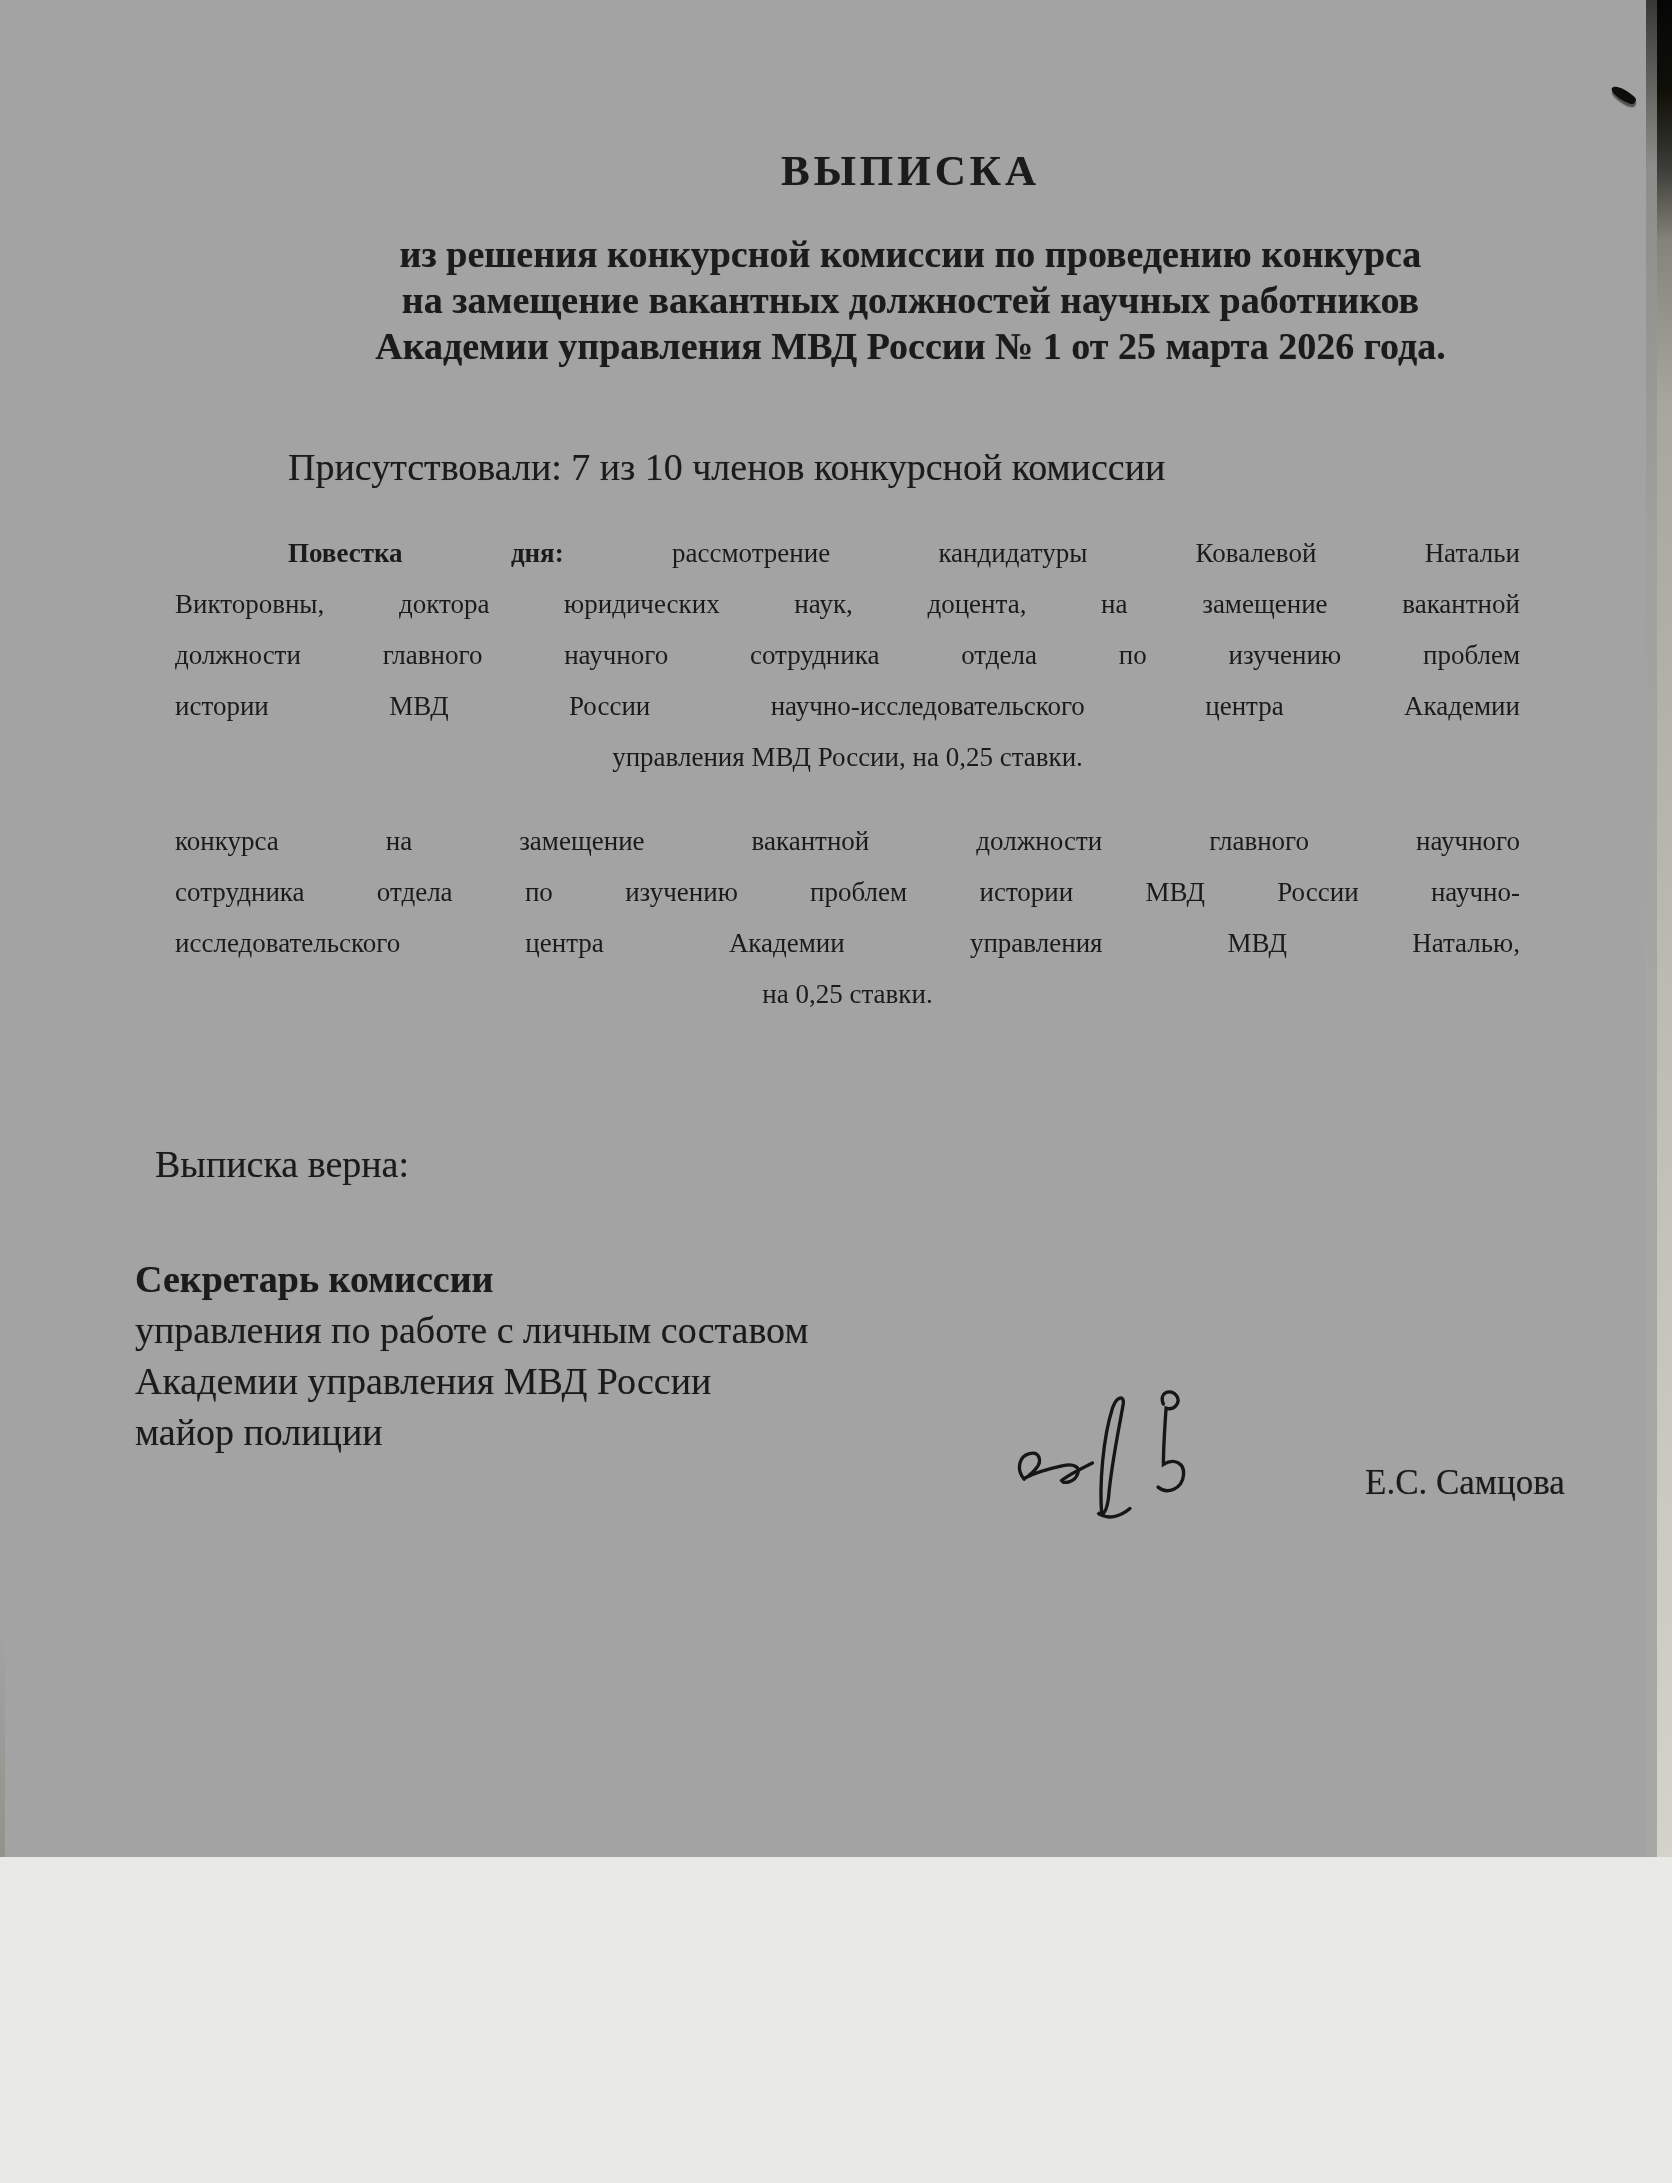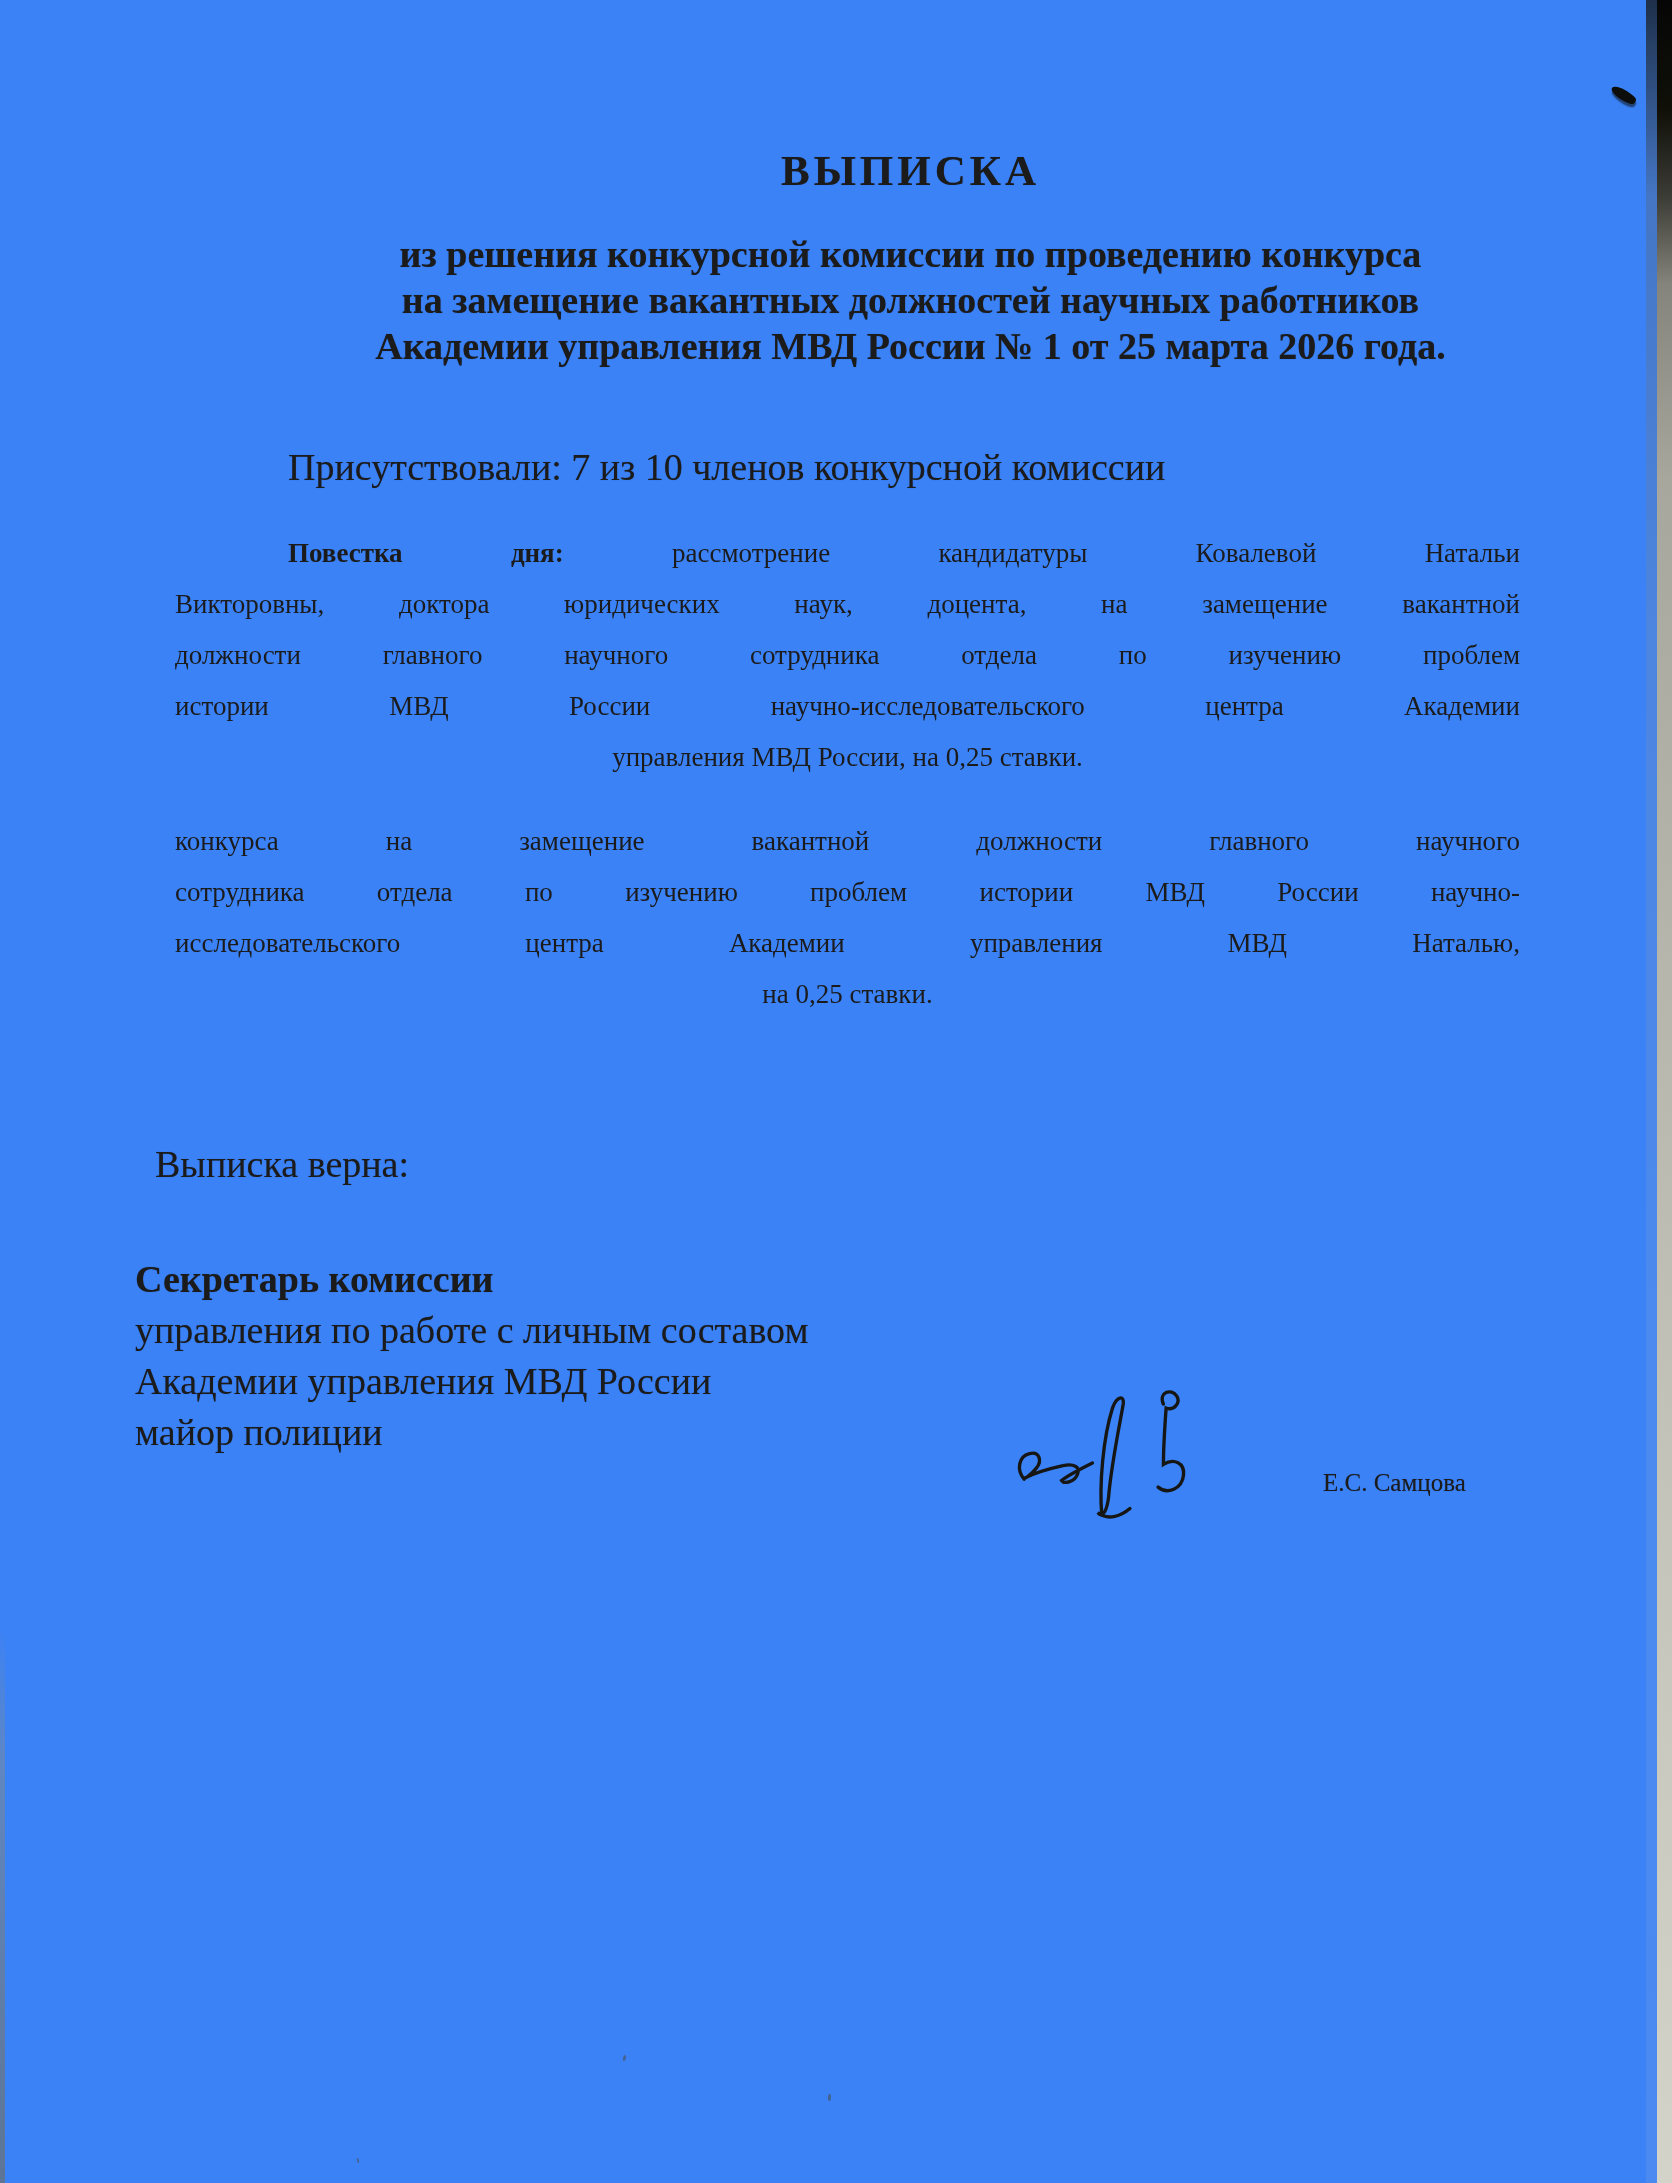--- a/index.html
+++ b/index.html
@@ -1,19 +1,19 @@
 <!DOCTYPE html>
 <html lang="ru" style="font-size:10.7px"><head>
 <meta charset="utf-8">
 <style>
   html,body{margin:0;padding:0;background:#e9e9e6;}
   .page{
     position:relative;
-    width:1673px;height:2183px;
-    background:#3b82f6;
+    width:1673px;height:1857px;
+    background:#a3a3a3;
     font-family:"Liberation Serif","DejaVu Serif",serif;
     color:#1b1b1b;
     overflow:hidden;
   }
   .txt{ text-shadow:0 0 0.7px rgba(25,25,25,0.45); }
 
   
   .head-wrap{
     position:absolute;left:175px;top:0;width:1345px;
     transform:translateX(63px);
@@ -49,22 +49,22 @@
     font-size:38px;line-height:51px;
   }
 
   
   .sign-block{
     position:absolute;left:135px;top:1254px;width:871px;
     font-size:38px;line-height:51px;
   }
   .sign-block .role-title{ font-weight:bold; }
   .signer-name{
-    position:absolute;left:1323px;top:1457px;
-    font-size:25px;line-height:51px;
+    position:absolute;left:1365px;top:1457px;
+    font-size:35px;line-height:51px;
   }
   .signature{
     position:absolute;left:1008px;top:1384px;width:201px;height:144px;
   }
   .signature svg{width:100%;height:100%;}
 
   
   .edge-right{
     position:absolute;right:0;top:0;width:16px;height:100%;
     background:linear-gradient(180deg,

